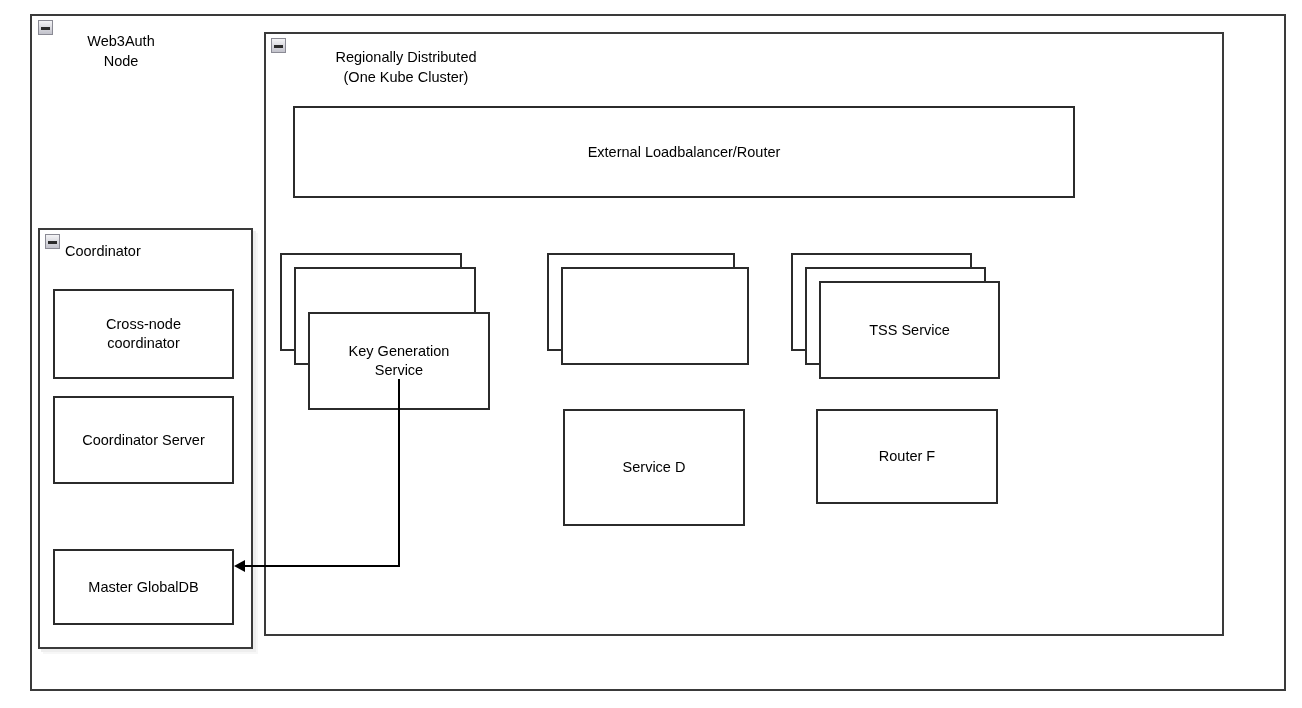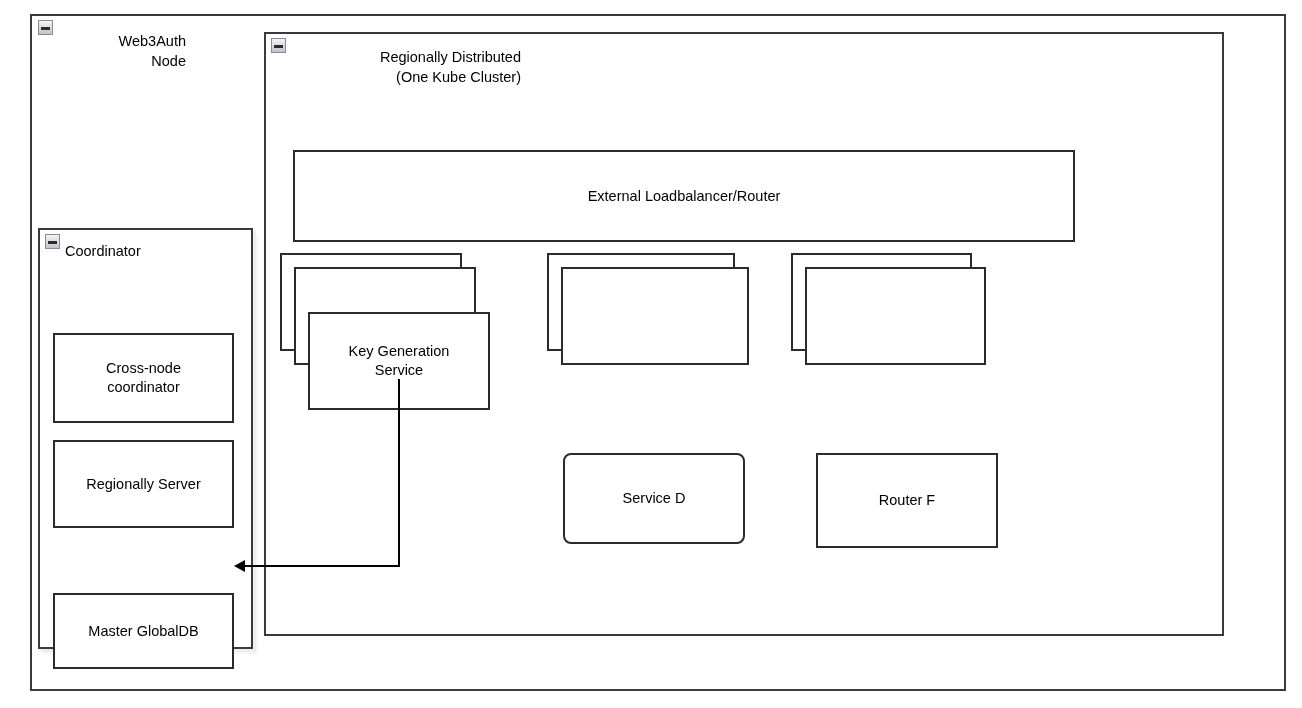--- a/index.html
+++ b/index.html
@@ -55,38 +55,37 @@
     background: #2b2b2b;
   }
 
   
   .group-title {
     position: absolute;
     font-size: 14.5px;
     line-height: 20px;
     color: #000000;
     white-space: pre;
-    text-align: right;
+    text-align: center;
   }
   .group-title.left-align { text-align: left; }
 
   
   .node {
     background: #ffffff;
     border: 2px solid #2b2b2b;
     display: flex;
     align-items: center;
     justify-content: center;
     text-align: center;
     font-size: 14.5px;
     line-height: 19px;
     color: #000000;
     box-sizing: border-box;
     white-space: pre-line;
-    margin-top: 44px;
   }
 
   
   .stack { position: absolute; }
   .stack .layer {
     position: absolute;
     background: #ffffff;
     border: 2px solid #2b2b2b;
     box-sizing: border-box;
   }
@@ -143,36 +142,37 @@
   </div>
 
   <div class="stack" style="left:547px; top:253px; width:216px; height:126px;">
     <div class="layer back" style="width:188px; height:98px;"></div>
     <div class="layer mid" style="width:188px; height:98px;"></div>
   </div>
 
   <div class="stack" style="left:791px; top:253px; width:209px; height:126px;">
     <div class="layer back" style="width:181px; height:98px;"></div>
     <div class="layer mid" style="width:181px; height:98px;"></div>
+    <div class="layer front" style="width:181px; height:98px;">TSS Service</div>
   </div>
 
-  <div class="abs node" style="left:563px; top:409px; width:182px; height:91px;border-radius:8px;">Service D</div>
+  <div class="abs node" style="left:563px; top:409px; width:182px; height:117px;">Service D</div>
 
   <div class="abs node" style="left:816px; top:409px; width:182px; height:95px;">Router F</div>
 
   <div class="abs frame-shadow" style="left:38px; top:228px; width:215px; height:421px;"></div>
 
   <div class="collapse-icon" style="left:45px; top:234px;"></div>
 
   <div class="group-title left-align" style="left:65px; top:241px; width:150px;">Coordinator</div>
 
   <div class="abs node" style="left:53px; top:289px; width:181px; height:90px;">Cross-node
 coordinator</div>
 
-  <div class="abs node" style="left:53px; top:396px; width:181px; height:88px;">Regionally Server</div>
+  <div class="abs node" style="left:53px; top:396px; width:181px; height:88px;">Coordinator Server</div>
 
   <div class="abs node" style="left:53px; top:549px; width:181px; height:76px;text-align:center;">Master GlobalDB</div>
 
   <div class="edge-line" style="left:398px; top:379px; width:2px; height:188px;"></div>
 
   <div class="edge-line" style="left:240px; top:565px; width:160px; height:2px;"></div>
 
   <div class="arrow-left" style="left:234px; top:560px;"></div>
 
 </div>

